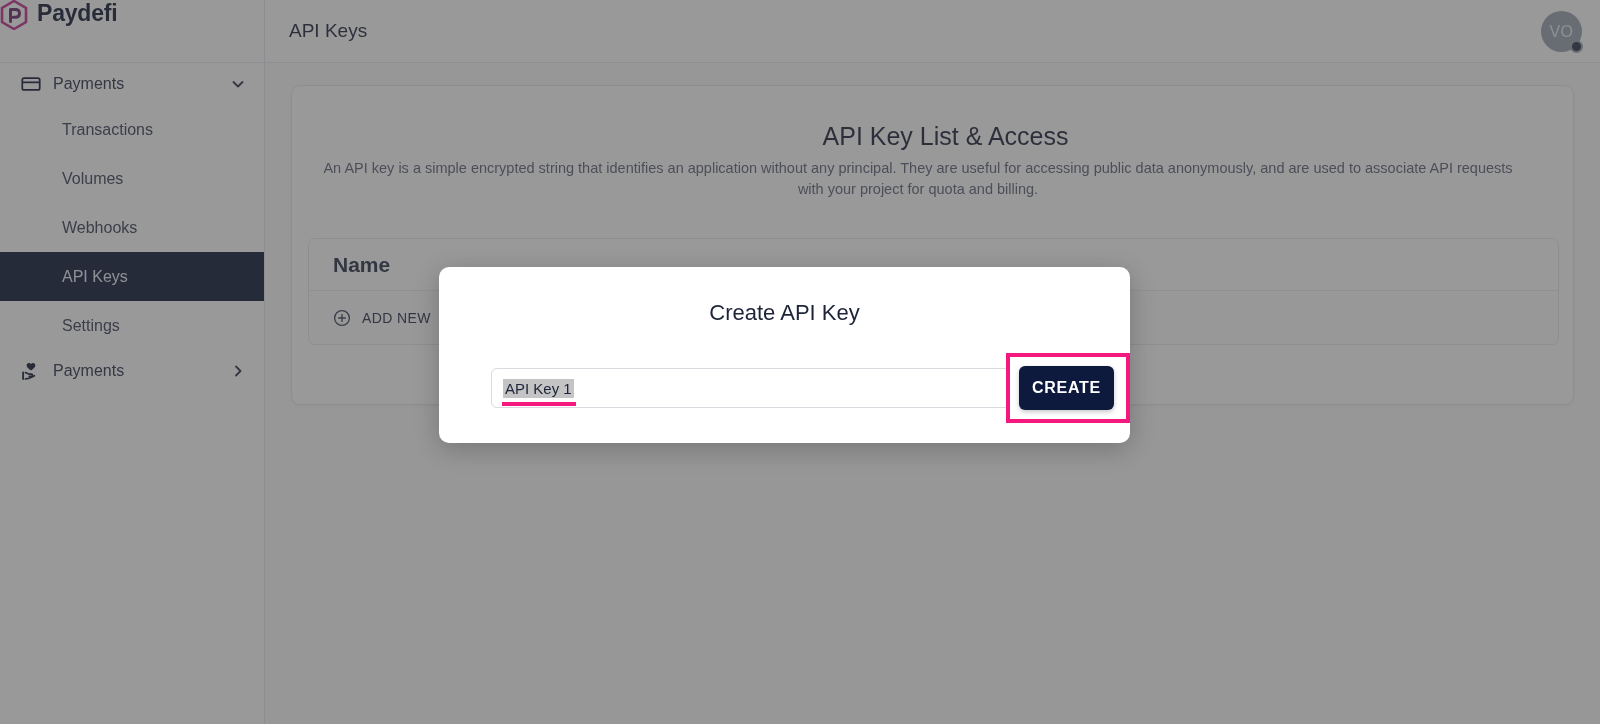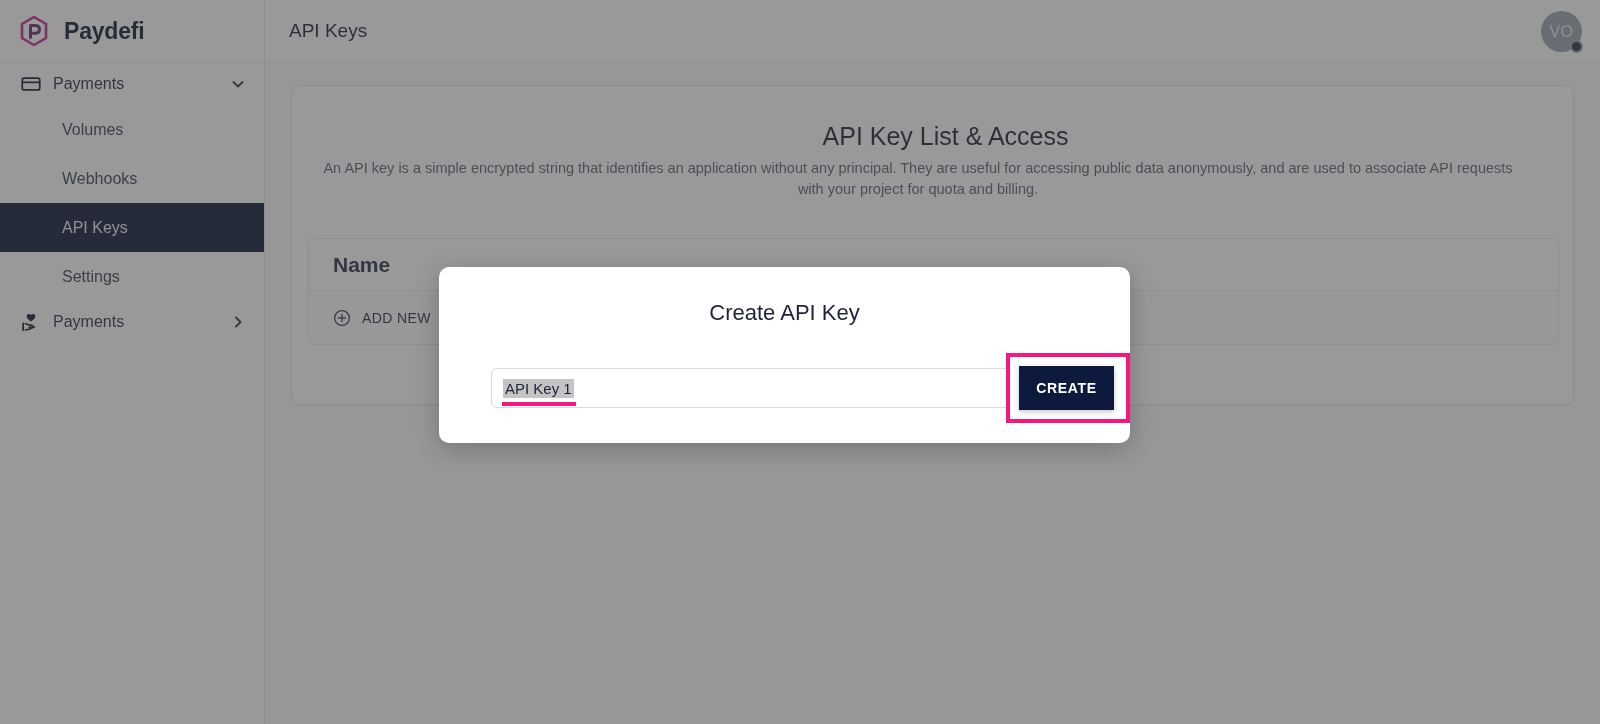--- a/index.html
+++ b/index.html
@@ -13,24 +13,22 @@
 
   
   .sidebar {
     position: absolute; left: 0; top: 0;
     width: 265px; height: 724px;
     background: #ffffff;
     border-right: 1px solid #e3e5ea;
   }
   .brand {
     height: 63px;
-    display: flex; align-items: center;
-    padding-left: 20px;
+    display: flex; 
     border-bottom: 1px solid #e9ebef;
-    gap: 7px;
   }
   .brand-mark { width: 28px; height: 30px; flex: none; }
   .brand-text {
     margin-left: 9px;
     font-size: 23px; font-weight: 700;
     color: #141a33; letter-spacing: -0.2px;
   }
 
   .nav-group-head {
     height: 42px;
@@ -190,23 +188,23 @@
     border: 4px solid #f5197f;
     background: #ffffff;
     z-index: 55;
   }
   .btn-create {
     position: absolute;
     left: 1019px; top: 366px;
     width: 95px; height: 44px;
     background: #0d1a3e;
     color: #ffffff;
-    border: none; border-radius: 0;
+    border: none; border-radius: 6px;
     font-family: "Liberation Sans", sans-serif;
-    font-size: 14px; font-weight: 700; letter-spacing: 0.7px;
+    font-size: 16px; font-weight: 700; letter-spacing: 0.7px;
     cursor: pointer;
     z-index: 60;
     box-shadow: 0 2px 5px rgba(0,0,0,0.22);
   }
 </style>
 </head>
 <body>
 
 <div id="app">
 
@@ -224,20 +222,23 @@
       <svg class="ico" viewBox="0 0 24 24">
         <rect x="2.5" y="5.5" width="19" height="13" rx="2" fill="none" stroke="currentColor" stroke-width="1.9"></rect>
         <line x1="2.5" y1="10.2" x2="21.5" y2="10.2" stroke="currentColor" stroke-width="1.9"></line>
       </svg>
       <span class="lbl">Payments</span>
       <svg class="chev" viewBox="0 0 16 16">
         <polyline points="3.5,6 8,10.5 12.5,6" fill="none" stroke="currentColor" stroke-width="1.8" stroke-linecap="round" stroke-linejoin="round"></polyline>
       </svg>
     </div>
 
+    <div class="nav-sub">
+      <span>Transactions</span>
+    </div>
     <div class="nav-sub">
       <span>Volumes</span>
     </div>
     <div class="nav-sub">
       <span>Webhooks</span>
     </div>
     <div class="nav-sub active">
       <span>API Keys</span>
     </div>
     <div class="nav-sub">

